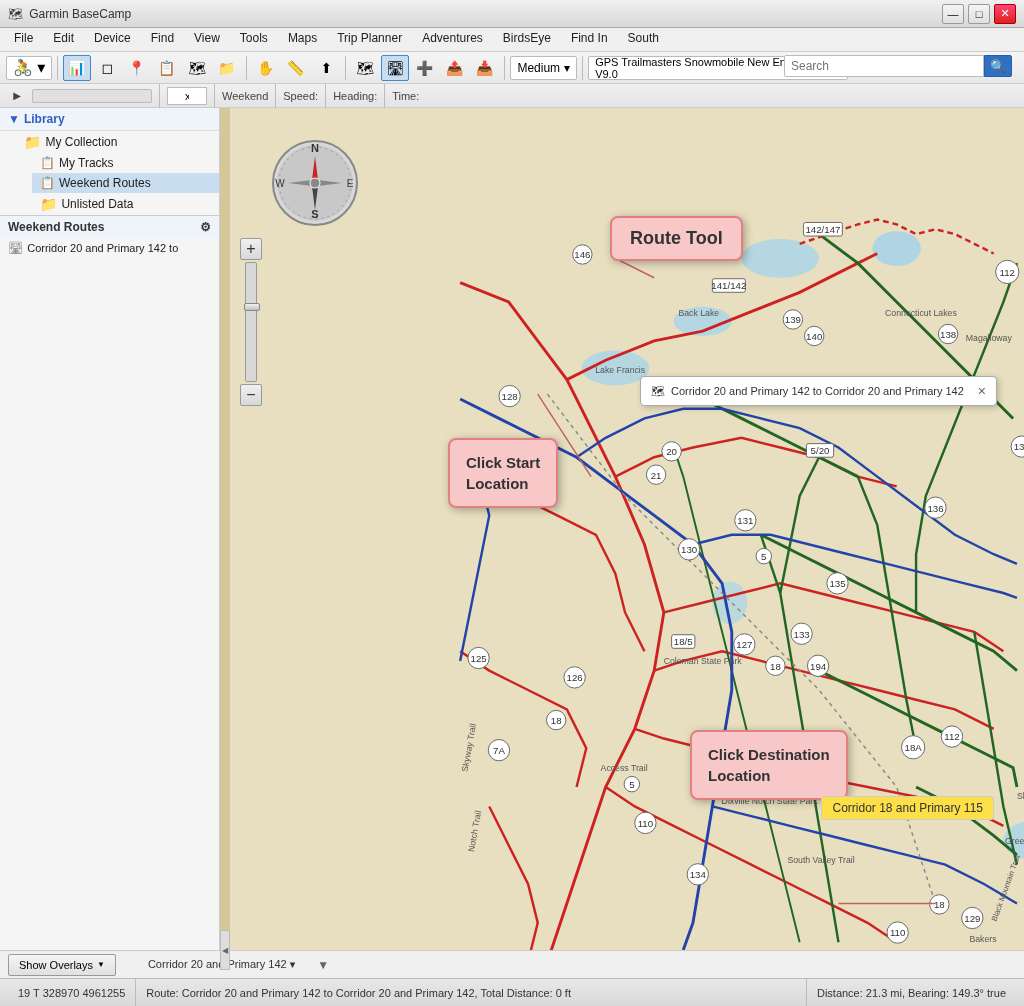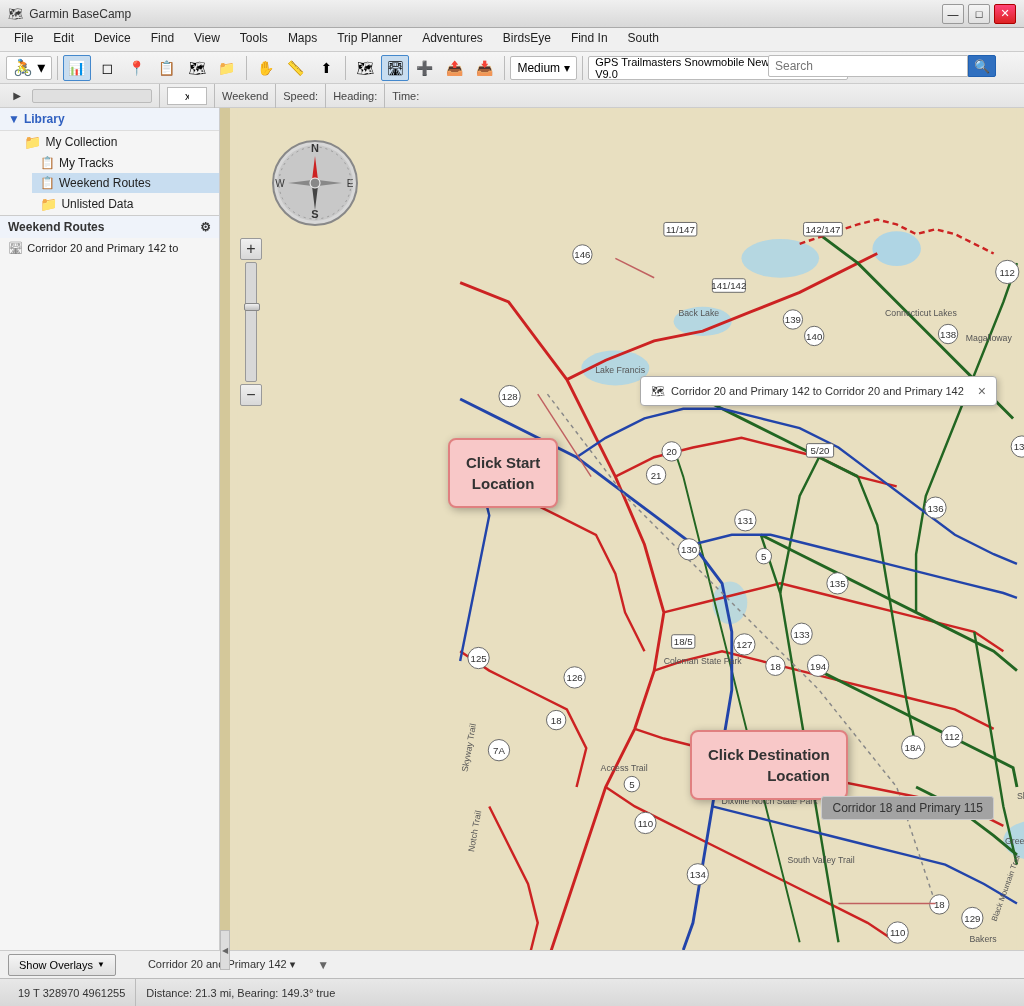--- a/index.html
+++ b/index.html
@@ -63,21 +63,21 @@
       border-bottom: 1px solid #ccc;
       display: flex; align-items: center; gap: 4px; padding: 0 6px;
       font-size: 11px; color: #444;
     }
     #toolbar2 input[type=text] {
       height: 18px; border: 1px solid #bbb; padding: 0 4px; font-size: 11px; width: 50px;
     }
 
     
     #searchbar {
-      position: absolute; top: 26px; right: 16px; width: 240px; height: 24px;
+      position: absolute; top: 26px; right: 0; width: 240px; height: 24px;
       display: flex; align-items: center;
     }
     #searchbar input {
       width: 200px; height: 22px; border: 1px solid #bbb;
       padding: 0 6px; font-size: 12px; border-radius: 2px 0 0 2px;
     }
     #searchbar .search-btn {
       width: 28px; height: 22px; background: #3070c0; border: 1px solid #2060b0;
       display: flex; align-items: center; justify-content: center;
       cursor: pointer; border-radius: 0 2px 2px 0; color: white; font-size: 13px;
@@ -274,45 +274,44 @@
 
     #start-loc-callout {
       position: absolute;
       top: 330px; left: 218px;
       background: #f8c8c8;
       border: 2px solid #e08080;
       border-radius: 8px;
       padding: 12px 16px;
       font-size: 15px;
       font-weight: bold;
-      text-align: center;
       color: #333;
       box-shadow: 2px 2px 8px rgba(0,0,0,0.3);
       line-height: 1.4;
     }
 
     #dest-loc-callout {
       position: absolute;
       bottom: 150px; left: 460px;
       background: #f8c8c8;
       border: 2px solid #e08080;
       border-radius: 8px;
       padding: 12px 16px;
       font-size: 15px;
       font-weight: bold;
-      text-align: right;
+      text-align: left;
       color: #333;
       box-shadow: 2px 2px 8px rgba(0,0,0,0.3);
       line-height: 1.4;
     }
 
     #corridor-badge {
       position: absolute;
       bottom: 130px; right: 30px;
-      background: #a3a3a3;
+      background: #fde047;
       border: 1px solid #ccc;
       padding: 4px 10px;
       font-size: 12px;
       border-radius: 3px;
       color: #333;
     }
   </style>
 </head>
 <body>
 
@@ -677,20 +676,23 @@
     </div>
 
     <div id="zoom-control">
       <div class="zoom-btn">+</div>
       <div id="zoom-slider-track">
         <div id="zoom-slider-thumb"></div>
       </div>
       <div class="zoom-btn">−</div>
     </div>
 
+    <div id="route-tool-callout" class="callout">
+      <span>Route Tool</span>
+    </div>
 
     <div id="start-loc-callout">
       <span>Click Start<br>Location</span>
     </div>
 
     <div id="route-tooltip">
       <span>🗺</span>
       <span>Corridor 20 and  Primary 142 to Corridor 20 and  Primary 142</span>
       <span class="close-btn">×</span>
     </div>
@@ -711,16 +713,19 @@
     <span class="arrow">▼</span>
   </button>
   <span style="font-size:11px; color:#333; margin-left:10px;">Corridor 20 and  Primary 142 ▾</span>
   <span style="font-size:12px; color:#666; cursor:pointer;">▼</span>
 </div>
 
 <div id="statusbar">
   <div class="status-section">
     <span>19 T 328970 4961255</span>
   </div>
+  <div class="status-section" style="flex:1;">
+    <span>Route: Corridor 20 and  Primary 142 to Corridor 20 and  Primary 142, Total Distance: 0 ft</span>
+  </div>
   <div class="status-section">
     <span>Distance: 21.3 mi, Bearing: 149.3° true</span>
   </div>
 </div>
 
 </body></html>

